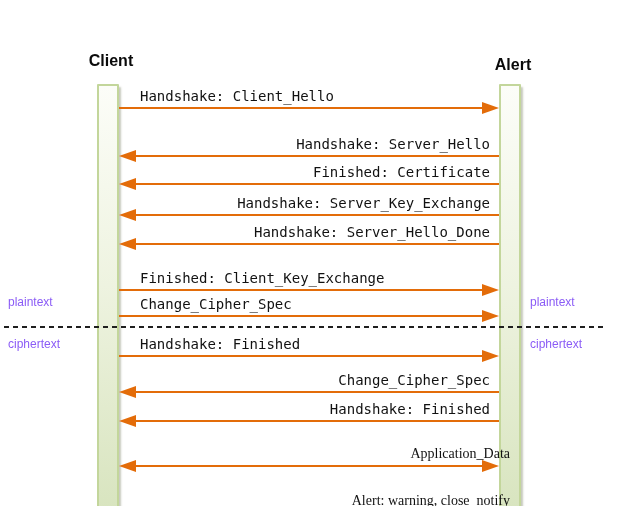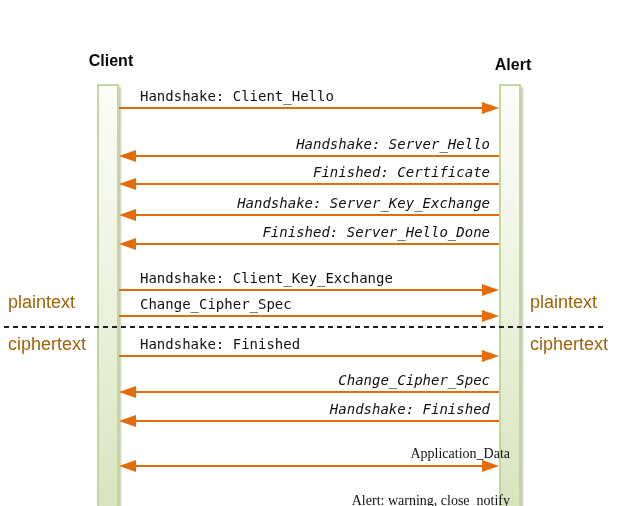--- a/index.html
+++ b/index.html
@@ -34,21 +34,21 @@
   }
   .msg-label {
     position: absolute;
     font-family: "DejaVu Sans Mono", monospace;
     font-size: 14px;
     line-height: 16px;
     white-space: nowrap;
     color: #111111;
   }
   .align-left  { left: 140px; }
-  .align-right { right: 130px; font-style: italic; }
+  .align-right { right: 130px; }
   .align-center { left: 130px; width: 380px; text-align: right; font-family: Liberation Serif, serif; }
   .msg-line {
     position: absolute;
     height: 2px;
     background: #e36c09;
   }
   .head-right {
     position: absolute;
     width: 0; height: 0;
     border-top: 6px solid transparent;
@@ -65,23 +65,23 @@
   .divider {
     position: absolute;
     left: 4px;
     top: 287px;
     width: 601px;
     height: 2px;
     background: repeating-linear-gradient(90deg, #1f1f1f 0px, #1f1f1f 5px, transparent 5px, transparent 9px);
   }
   .section-label {
     position: absolute;
-    font-size: 18px;
+    font-size: 12px;
     line-height: 18px;
-    color: #a16207;
+    color: #8b5cf6;
     white-space: nowrap;
   }
 </style>
 </head>
 <body>
 
 <div class="canvas">
 
   <div class="actor-title" style="left:79px; top:13px;">Client</div>
   <div class="actor-title" style="left:481px; top:17px;">Alert</div>
@@ -113,27 +113,27 @@
     <div class="head-left" style="left:119px; top:139px;"></div>
   </div>
 
   <div>
     <div class="msg-label align-right" style="top:156px;">Handshake: Server_Key_Exchange</div>
     <div class="msg-line" style="left:135px; top:175px; width:364px;"></div>
     <div class="head-left" style="left:119px; top:170px;"></div>
   </div>
 
   <div>
-    <div class="msg-label align-right" style="top:185px;">Finished: Server_Hello_Done</div>
+    <div class="msg-label align-right" style="top:185px;">Handshake: Server_Hello_Done</div>
     <div class="msg-line" style="left:135px; top:204px; width:364px;"></div>
     <div class="head-left" style="left:119px; top:199px;"></div>
   </div>
 
   <div>
-    <div class="msg-label align-left" style="top:231px;">Handshake: Client_Key_Exchange</div>
+    <div class="msg-label align-left" style="top:231px;">Finished: Client_Key_Exchange</div>
     <div class="msg-line" style="left:119px; top:250px; width:365px;"></div>
     <div class="head-right" style="left:482px; top:245px;"></div>
   </div>
 
   <div>
     <div class="msg-label align-left" style="top:257px;">Change_Cipher_Spec</div>
     <div class="msg-line" style="left:119px; top:276px; width:365px;"></div>
     <div class="head-right" style="left:482px; top:271px;"></div>
   </div>
 

